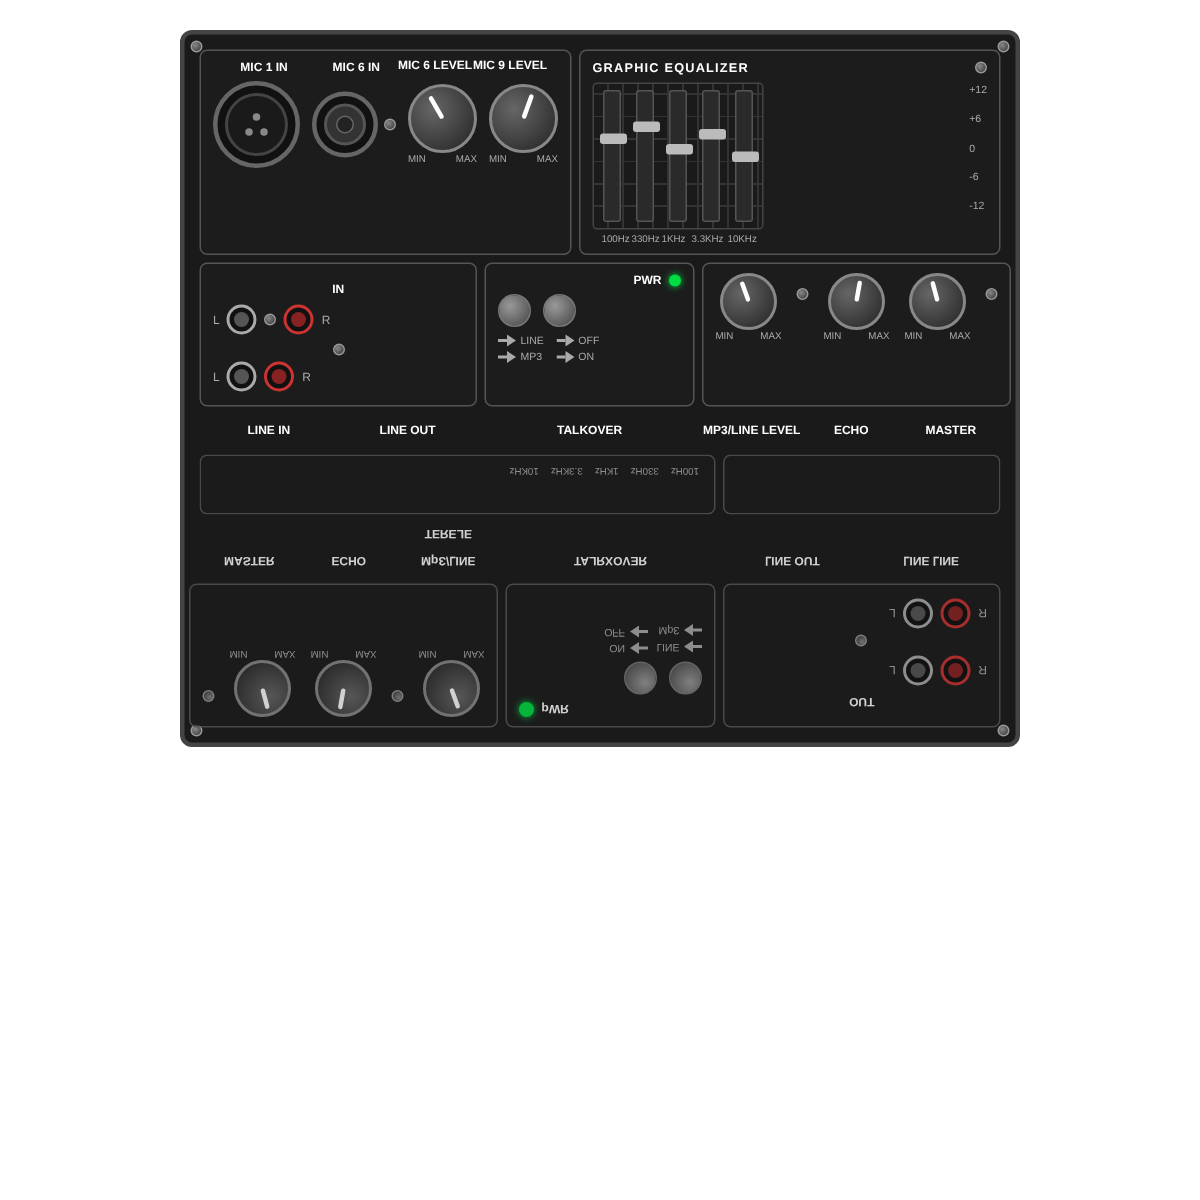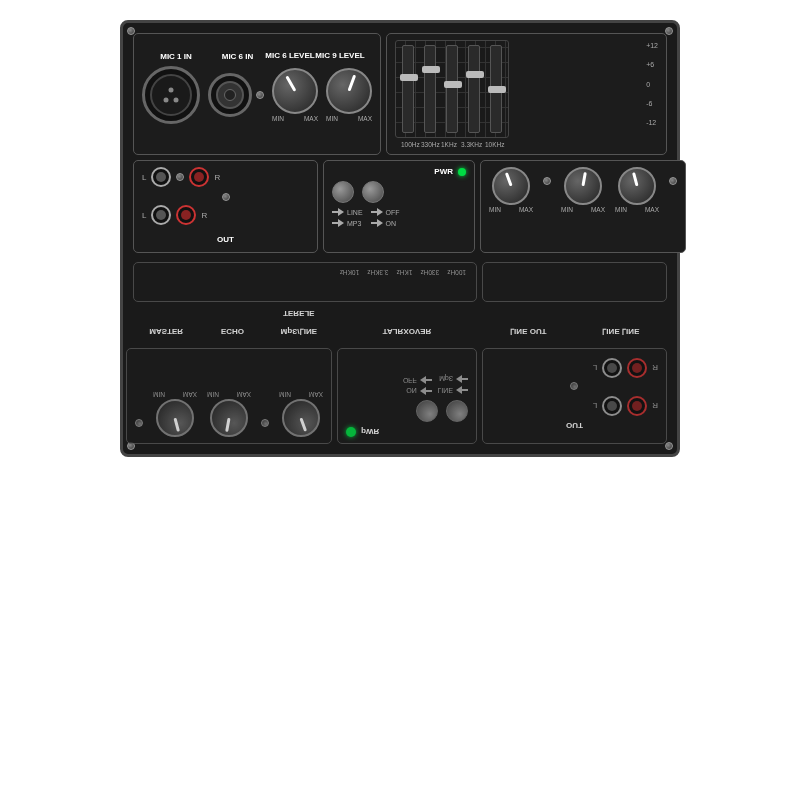--- a/index.html
+++ b/index.html
@@ -112,21 +112,21 @@
 
     <div class="corner-screw screw-tl"></div>
     <div class="corner-screw screw-tr"></div>
     <div class="corner-screw screw-bl"></div>
     <div class="corner-screw screw-br"></div>
 
     <div style="display:flex;gap:5px;">
 
       <div style="background:#1c1c1c;border:1.5px solid #555;border-radius:5px;padding:6px 8px;flex:0 0 auto;">
 
-        <div style="display:flex;gap:0;margin-bottom:5px;align-items:flex-start;margin-top:12px;">
+        <div style="display:flex;gap:0;margin-bottom:5px;align-items:flex-start;">
           <div style="color:#fff;font-size:8px;font-weight:bold;width:68px;text-align:center;">MIC 1 IN</div>
           <div style="color:#fff;font-size:8px;font-weight:bold;width:55px;text-align:center;">MIC 6 IN</div>
           <div style="color:#fff;font-size:8px;font-weight:bold;width:50px;text-align:center;line-height:1.1;">MIC 6 LEVEL</div>
           <div style="color:#fff;font-size:8px;font-weight:bold;width:50px;text-align:center;line-height:1.1;">MIC 9 LEVEL</div>
         </div>
 
         <div style="display:flex;align-items:center;gap:8px;">
 
           <div style="width:58px;height:58px;border-radius:50%;background:#111;border:3px solid #666;display:flex;align-items:center;justify-content:center;flex-shrink:0;">
             <div style="width:42px;height:42px;border-radius:50%;background:#1a1a1a;border:2px solid #444;display:flex;align-items:center;justify-content:center;">
@@ -164,20 +164,24 @@
             <div class="minmax" style="width:46px;">
               <span>MIN</span>
               <span>MAX</span>
             </div>
           </div>
 
         </div>
       </div>
 
       <div style="background:#1c1c1c;border:1.5px solid #555;border-radius:5px;padding:6px 8px;flex:1;display:flex;flex-direction:column;">
+        <div style="display:flex;justify-content:space-between;align-items:center;margin-bottom:5px;">
+          <div style="color:#fff;font-size:8.5px;font-weight:bold;letter-spacing:0.8px;">GRAPHIC EQUALIZER</div>
+          <div class="screw" style="width:8px;height:8px;border-radius:50%;background:radial-gradient(circle at 35% 35%, #888, #333);border:1px solid #999;"></div>
+        </div>
         <div style="display:flex;gap:4px;align-items:flex-start;">
 
           <div style="display:flex;gap:10px;align-items:flex-start;flex:1;">
 
             <div style="position:relative;display:flex;gap:10px;background:repeating-linear-gradient(90deg,transparent,transparent 9px,#333 9px,#333 10px),repeating-linear-gradient(0deg,transparent,transparent 14px,#333 14px,#333 15px);background-color:#1a1a1a;border:1px solid #444;padding:4px 6px;border-radius:3px;">
 
               <div style="display:flex;flex-direction:column;align-items:center;gap:2px;">
                 <div style="width:12px;height:88px;background:#2a2a2a;border:1px solid #555;border-radius:2px;position:relative;">
                   <div style="width:18px;height:7px;background:#bbb;border-radius:2px;position:absolute;left:-3px;top:28px;cursor:pointer;"></div>
                 </div>
@@ -225,20 +229,23 @@
           <span style="color:#aaa;font-size:6.5px;width:16px;text-align:center;">3.3KHz</span>
           <span style="color:#aaa;font-size:6.5px;width:16px;text-align:center;">10KHz</span>
         </div>
       </div>
     </div>
 
     <div style="display:flex;gap:5px;">
 
       <div style="background:#1c1c1c;border:1.5px solid #555;border-radius:5px;padding:6px 8px;flex:0 0 auto;width:185px;">
 
+        <div style="text-align:center;margin-bottom:3px;">
+          <span style="color:#fff;font-size:8px;font-weight:bold;">IN</span>
+        </div>
         <div style="display:flex;align-items:center;gap:5px;margin-bottom:6px;">
           <span style="color:#aaa;font-size:8px;">L</span>
 
           <div style="width:20px;height:20px;border-radius:50%;background:#111;border:2px solid #aaa;display:flex;align-items:center;justify-content:center;">
             <div style="width:10px;height:10px;border-radius:50%;background:#555;"></div>
           </div>
           <div style="display:flex;flex-direction:column;gap:3px;align-items:center;">
             <div style="width:8px;height:8px;border-radius:50%;background:radial-gradient(circle at 35% 35%, #888, #333);border:1px solid #999;"></div>
           </div>
 
@@ -255,26 +262,23 @@
         <div style="display:flex;align-items:center;gap:5px;margin-bottom:3px;">
           <span style="color:#aaa;font-size:8px;">L</span>
           <div style="width:20px;height:20px;border-radius:50%;background:#111;border:2px solid #aaa;display:flex;align-items:center;justify-content:center;">
             <div style="width:10px;height:10px;border-radius:50%;background:#555;"></div>
           </div>
           <div style="width:20px;height:20px;border-radius:50%;background:#111;border:2px solid #cc3333;display:flex;align-items:center;justify-content:center;">
             <div style="width:10px;height:10px;border-radius:50%;background:#882222;"></div>
           </div>
           <span style="color:#aaa;font-size:8px;">R</span>
         </div>
-        <div style="text-align:center;">
-          <span style="color:#fff;font-size:8px;font-weight:bold;">OUT</span>
-        </div>
-      </div>
-
-      <div style="background:#1c1c1c;border:1.5px solid #555;border-radius:5px;padding:6px 8px;flex:0 0 auto;width:152px;display:flex;flex-direction:column;gap:5px;">
+      </div>
+
+      <div style="background:#1c1c1c;border:1.5px solid #555;border-radius:5px;padding:6px 8px;flex:0 0 auto;width:140px;display:flex;flex-direction:column;gap:5px;">
 
         <div style="display:flex;align-items:center;justify-content:flex-end;gap:5px;">
           <span style="color:#fff;font-size:8px;font-weight:bold;">PWR</span>
           <div class="small-led"></div>
         </div>
 
         <div style="display:flex;align-items:center;gap:8px;">
           <div class="gray-btn"></div>
           <div class="gray-btn"></div>
         </div>
@@ -348,20 +352,44 @@
               <span>MIN</span>
               <span>MAX</span>
             </div>
           </div>
 
           <div style="width:8px;height:8px;border-radius:50%;background:radial-gradient(circle at 35% 35%, #888, #333);border:1px solid #999;margin-top:10px;"></div>
         </div>
       </div>
     </div>
 
+    <div style="display:flex;gap:5px;">
+      <div style="width:185px;display:flex;gap:0;">
+        <div style="flex:1;text-align:center;">
+          <span style="color:#fff;font-size:8px;font-weight:bold;">LINE IN</span>
+        </div>
+        <div style="flex:1;text-align:center;">
+          <span style="color:#fff;font-size:8px;font-weight:bold;">LINE OUT</span>
+        </div>
+      </div>
+      <div style="width:140px;text-align:center;">
+        <span style="color:#fff;font-size:8px;font-weight:bold;">TALKOVER</span>
+      </div>
+      <div style="flex:1;display:flex;gap:0;">
+        <div style="flex:1;text-align:center;">
+          <span style="color:#fff;font-size:8px;font-weight:bold;">MP3/LINE LEVEL</span>
+        </div>
+        <div style="flex:1;text-align:center;">
+          <span style="color:#fff;font-size:8px;font-weight:bold;">ECHO</span>
+        </div>
+        <div style="flex:1;text-align:center;">
+          <span style="color:#fff;font-size:8px;font-weight:bold;">MASTER</span>
+        </div>
+      </div>
+    </div>
 
     <div style="transform:scaleY(-1) scaleX(-1);margin-top:4px;opacity:0.8;display:flex;flex-direction:column;gap:5px;">
 
       <div style="display:flex;gap:5px;">
 
         <div style="background:#1c1c1c;border:1.5px solid #555;border-radius:5px;padding:6px 8px;flex:0 0 auto;width:185px;">
           <div style="text-align:center;margin-bottom:3px;">
             <span style="color:#fff;font-size:8px;font-weight:bold;">TUO</span>
           </div>
           <div style="display:flex;align-items:center;gap:5px;margin-bottom:6px;">

